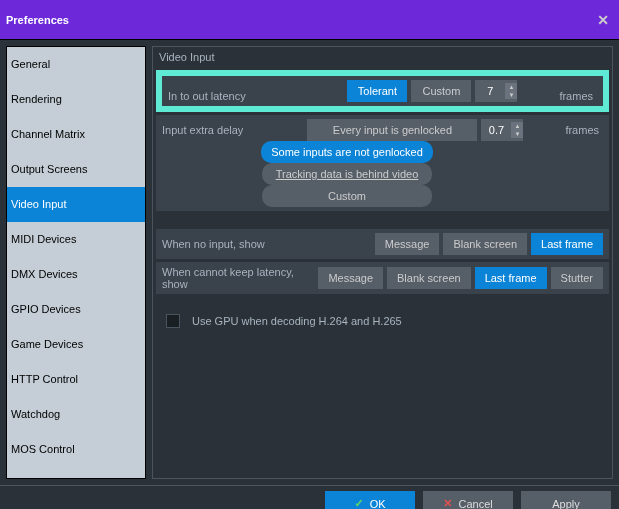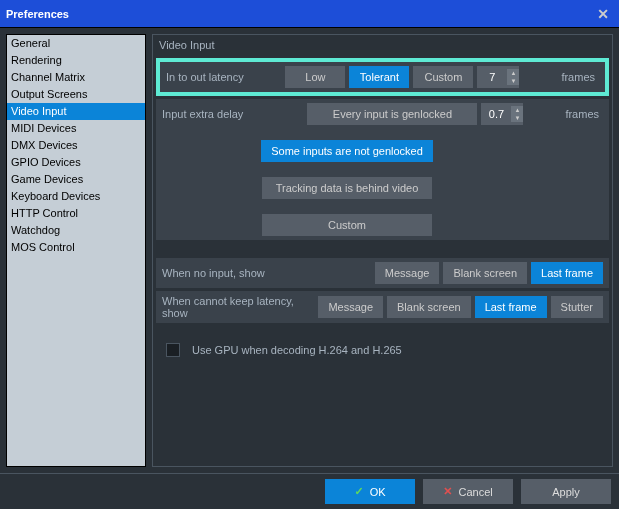--- a/index.html
+++ b/index.html
@@ -1,39 +1,39 @@
 <!DOCTYPE html>
 <html><head>
 <meta charset="utf-8">
 <style>
 * { box-sizing: border-box; margin: 0; padding: 0; font-family: Arial, sans-serif; font-size: 11px; }
 body { background: #2a3138; width: 619px; height: 509px; overflow: hidden; }
-.titlebar { background: #1d4ed8; height: 28px; display: flex; align-items: center; padding: 0 6px; color: #fff; font-weight: bold; border-bottom: 1px solid #000; }
+.titlebar { background: #6d28d9; height: 40px; display: flex; align-items: center; padding: 0 6px; color: #fff; font-weight: bold; border-bottom: 1px solid #000; }
 .titlebar .title { flex: 1; }
 .close-btn { color: #ccc; font-size: 14px; cursor: pointer; padding: 0 4px; }
 .main { display: flex; height: 445px; padding: 6px; gap: 6px; }
 .sidebar { width: 140px; background: #c5ced6; border: 1px solid #000; overflow-y: auto; }
-.sidebar-item { padding: 1px 4px; color: #000; cursor: pointer; font-size: 11px; line-height: 15px; }
+.sidebar-item { padding: 10px 4px; color: #000; cursor: pointer; font-size: 11px; line-height: 15px; }
 .sidebar-item.selected { background: #0b84d8; color: #fff; }
 .content { flex: 1; background: #2a3138; border: 1px solid #4a5560; display: flex; flex-direction: column; }
 .content-header { color: #a8b4c0; padding: 4px 6px; background: #2a3138; }
 .content-body { padding: 0; flex: 1; }
 .row { display: flex; align-items: center; padding: 4px 6px; gap: 4px; background: #3a424b; margin: 3px; }
-.row.highlighted { border: 4px solid #5eead4; }
+.row.highlighted { border: 6px solid #5eead4; align-items: flex-end; }
 .row-label { flex: 1; color: #a8b4c0; }
 .btn-seg { background: #565e68; color: #ccc; border: none; padding: 5px 10px; cursor: pointer; min-width: 60px; text-align: center; }
 .btn-seg.selected { background: #0b84d8; color: #fff; }
 .btn-seg.wide { min-width: 170px; }
 .numbox { display: flex; align-items: center; background: #565e68; }
 .numbox input { width: 30px; background: #565e68; border: none; color: #fff; text-align: center; padding: 5px 2px; outline: none; }
 .spinner { display: flex; flex-direction: column; background: #6a737d; }
 .spinner span { font-size: 6px; color: #ccc; padding: 0 3px; cursor: pointer; line-height: 8px; }
 .unit { color: #a8b4c0; padding: 0 4px; min-width: 40px; margin-left: 34px; }
 .extra-options { display: flex; flex-direction: column; gap: 0; padding: 0 6px 4px 6px; align-items: center; background: #3a424b; margin: -3px 3px 3px 3px; }
-.extra-options .btn-seg { margin-top: 15px; }
+.extra-options .btn-seg { margin-top: 0; border-radius: 10px; }
 .checkbox-row { display: flex; align-items: center; padding: 8px 10px; gap: 12px; color: #a8b4c0; margin: 12px 3px; }
 .checkbox { width: 14px; height: 14px; background: #1a1f24; border: 1px solid #4a5560; cursor: pointer; }
 .footer { display: flex; justify-content: flex-end; padding: 5px 8px; gap: 8px; border-top: 1px solid #4a5560; }
 .footer-btn { background: #565e68; color: #ddd; border: none; padding: 6px 0; cursor: pointer; width: 90px; text-align: center; display: flex; align-items: center; justify-content: center; gap: 6px; }
 .footer-btn.primary { background: #0b84d8; color: #fff; }
 .icon-check { color: #5fd85f; font-weight: bold; }
 .icon-x { color: #e05050; font-weight: bold; }
 .spacer { height: 12px; background: transparent; }
 </style>
 </head>
@@ -48,33 +48,31 @@
   <div class="sidebar" id="sidebar">
       <div class="sidebar-item">General</div>
       <div class="sidebar-item">Rendering</div>
       <div class="sidebar-item">Channel Matrix</div>
       <div class="sidebar-item">Output Screens</div>
       <div class="sidebar-item selected">Video Input</div>
       <div class="sidebar-item">MIDI Devices</div>
       <div class="sidebar-item">DMX Devices</div>
       <div class="sidebar-item">GPIO Devices</div>
       <div class="sidebar-item">Game Devices</div>
-      <div class="sidebar-item">Keyboard Devices</div>
       <div class="sidebar-item">HTTP Control</div>
       <div class="sidebar-item">Watchdog</div>
       <div class="sidebar-item">MOS Control</div>
     </div>
 
   <div class="content">
     <div class="content-header">Video Input</div>
     <div class="content-body">
 
       <div class="row highlighted">
         <span class="row-label">In to out latency</span>
-        <button class="btn-seg">Low</button>
         <button class="btn-seg selected">Tolerant</button>
         <button class="btn-seg">Custom</button>
         <div class="numbox">
           <input value="7" style="">
           <div class="spinner">
               <span>▲</span>
               <span>▼</span>
             </div>
         </div>
         <span class="unit">frames</span>
@@ -87,21 +85,21 @@
           <input value="0.7" style="">
           <div class="spinner">
               <span>▲</span>
               <span>▼</span>
             </div>
         </div>
         <span class="unit">frames</span>
       </div>
       <div class="extra-options">
         <button class="btn-seg wide selected" style="margin-left:-71px;">Some inputs are not genlocked</button>
-        <button class="btn-seg wide" style="margin-left:-71px;">Tracking data is behind video</button>
+        <button class="btn-seg wide" style="margin-left:-71px;text-decoration:underline;">Tracking data is behind video</button>
         <button class="btn-seg wide" style="margin-left:-71px;">Custom</button>
       </div>
 
       <div class="spacer"></div>
 
       <div class="row">
         <span class="row-label">When no input, show</span>
         <button class="btn-seg">Message</button>
         <button class="btn-seg" style="min-width:78px">Blank screen</button>
         <button class="btn-seg selected" style="min-width:70px">Last frame</button>

